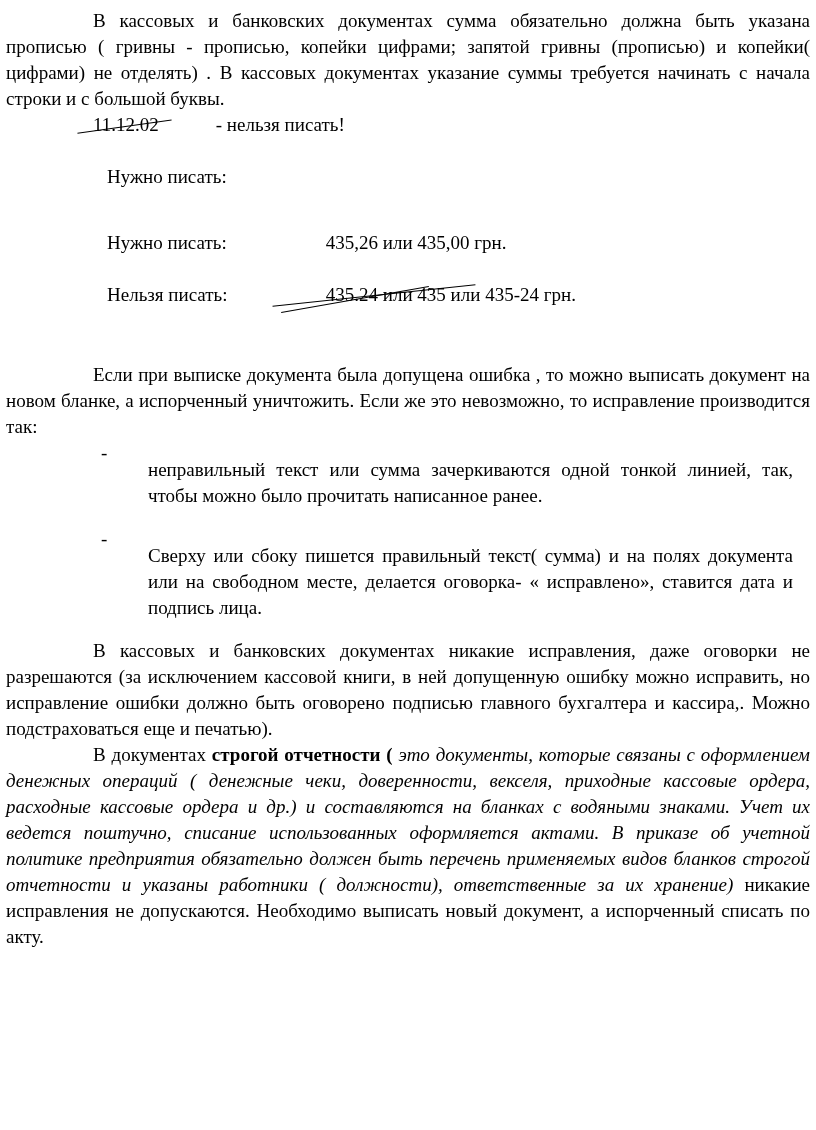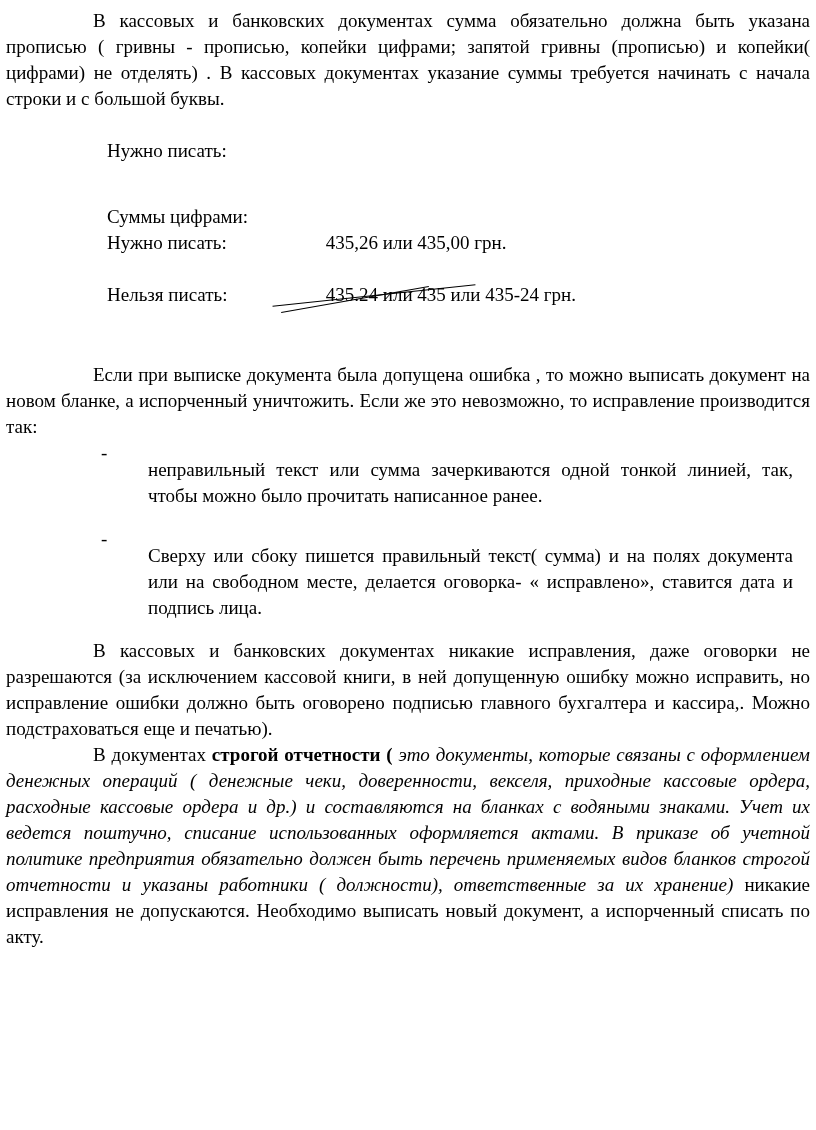--- a/index.html
+++ b/index.html
@@ -61,32 +61,38 @@
 </style>
 </head>
 <body>
 
 <div class="page">
 
   <p class="para">В кассовых и банковских документах сумма обязательно должна быть указана прописью ( гривны - прописью, копейки цифрами; запятой гривны (прописью) и копейки( цифрами) не отделять)  . В кассовых документах указание суммы требуется начинать с начала строки и с большой буквы.</p>
 
 
 
+  <div class="line ind-90">
+    <span class="val-col">
+      <span class="rel">
+        <span>11.12.02</span>
+        <i class="strike" style="width:145%; left:-25%; top:55%; transform:rotate(-8deg);"></i>
+      </span>
+    </span>
+    <span>- нельзя писать!</span>
+  </div>
 
   <div class="spacer-1"></div>
 
   <div class="line ind-105">
     <span>Нужно писать:</span>
   </div>
 
   <div class="spacer-40"></div>
 
-  <div class="line ind-105">
-    <span>Суммы цифрами:</span>
-  </div>
 
   <div class="line ind-90">
     <span class="label-col" style="margin-left:14px;">
       <span>Нужно писать:</span>
     </span>
     <span>435,26  или 435,00 грн.</span>
   </div>
 
   <div class="spacer-1"></div>
 

